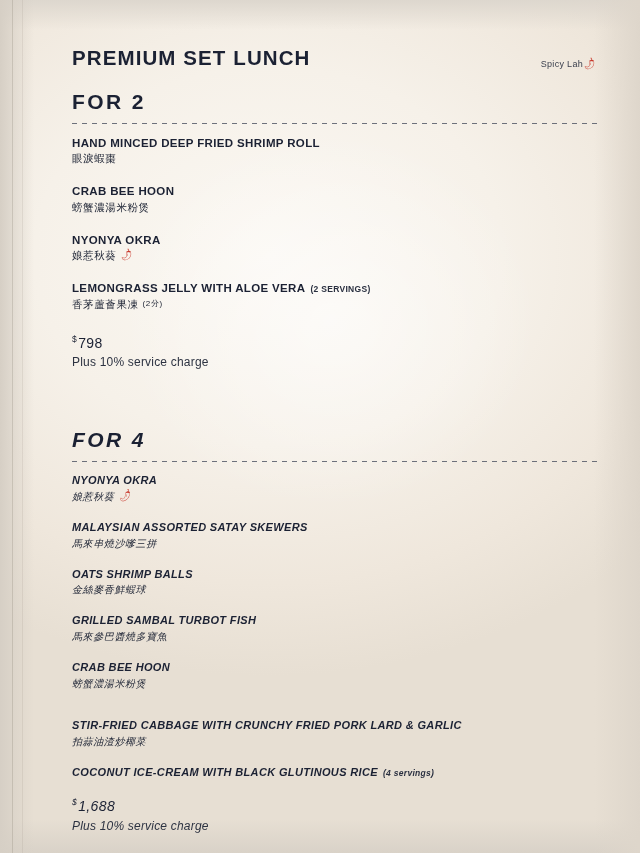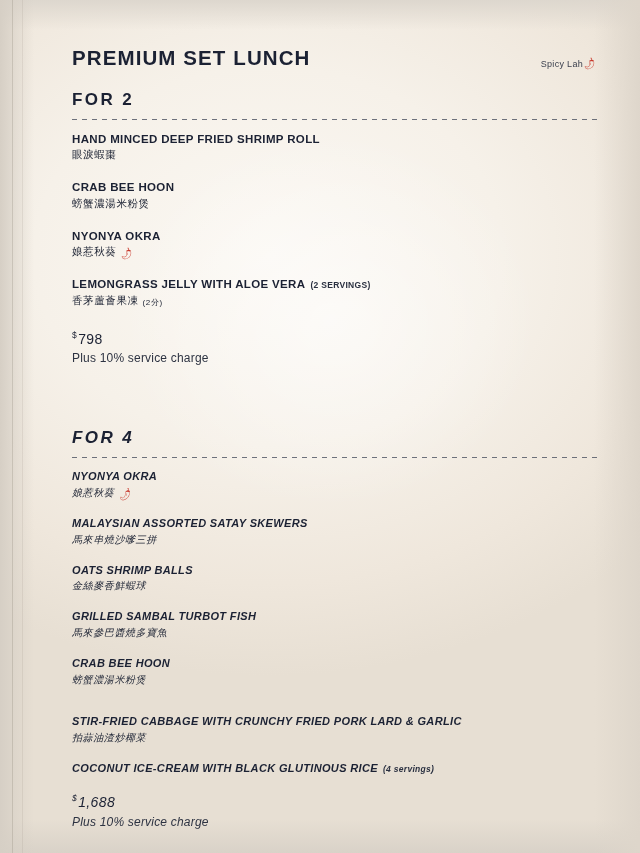--- a/index.html
+++ b/index.html
@@ -96,21 +96,21 @@
     font-size: 10px;
     transform: rotate(-20deg);
   }
 
   .section {
     position: absolute;
     left: 72px;
     width: 530px;
   }
   .section-title {
-    font-size: 17px;
+    font-size: 21px;
     font-weight: 700;
     letter-spacing: 2.4px;
     color: #1b2133;
     margin: 0 0 9px 0;
   }
   .dash-rule {
     height: 1px;
     width: 100%;
     background-image: repeating-linear-gradient(to right, #4b5160 0px, #4b5160 5px, rgba(0,0,0,0) 5px, rgba(0,0,0,0) 10px);
     margin-bottom: 12px;
@@ -136,21 +136,21 @@
     font-weight: 700;
     letter-spacing: 0.3px;
     color: #2a3040;
   }
   .item-zh {
     font-size: 10.5px;
     color: #222838;
     letter-spacing: 0.6px;
     margin-top: 2px;
     display: flex;
-    align-items: flex-end;
+    align-items: flex-start;
     gap: 4px;
   }
   .item-zh .servings-zh {
     font-size: 8px;
   }
 
   .price-block {
     margin-top: 22px;
   }
   .price {

